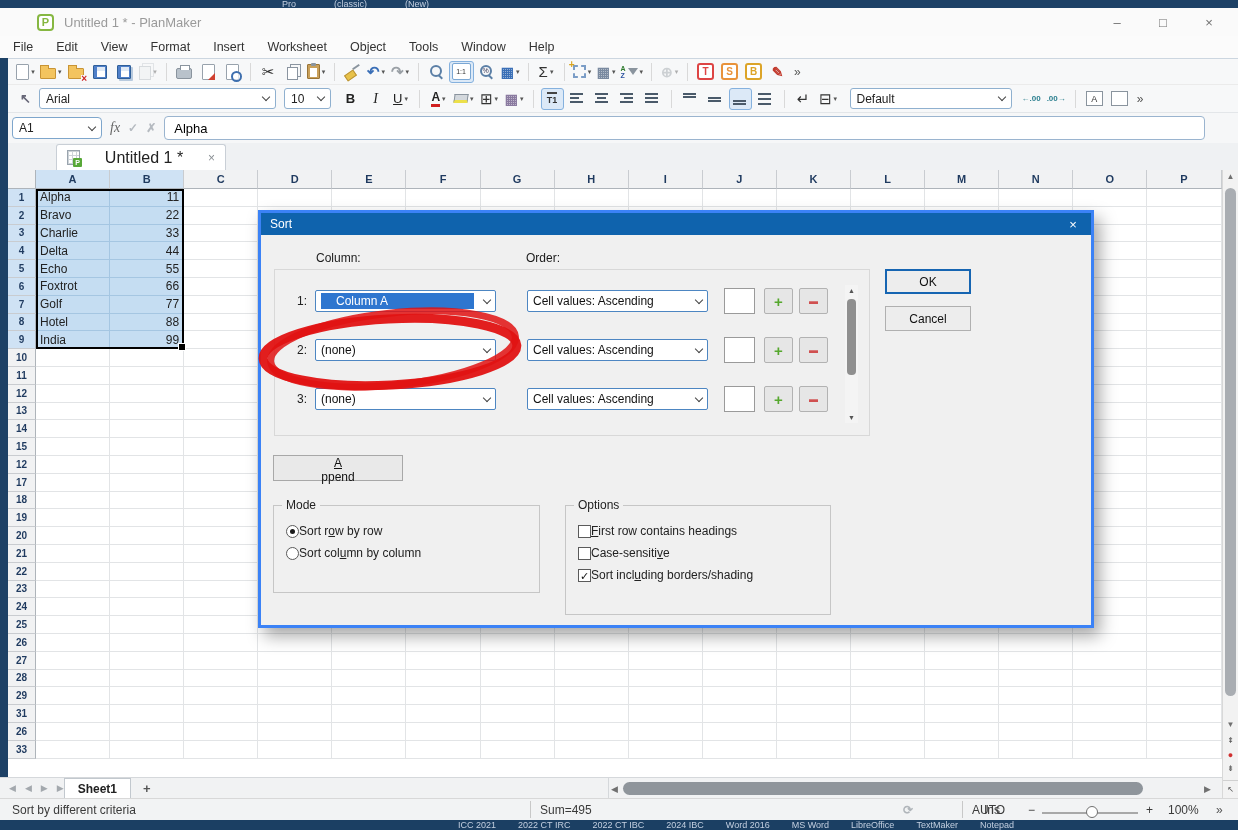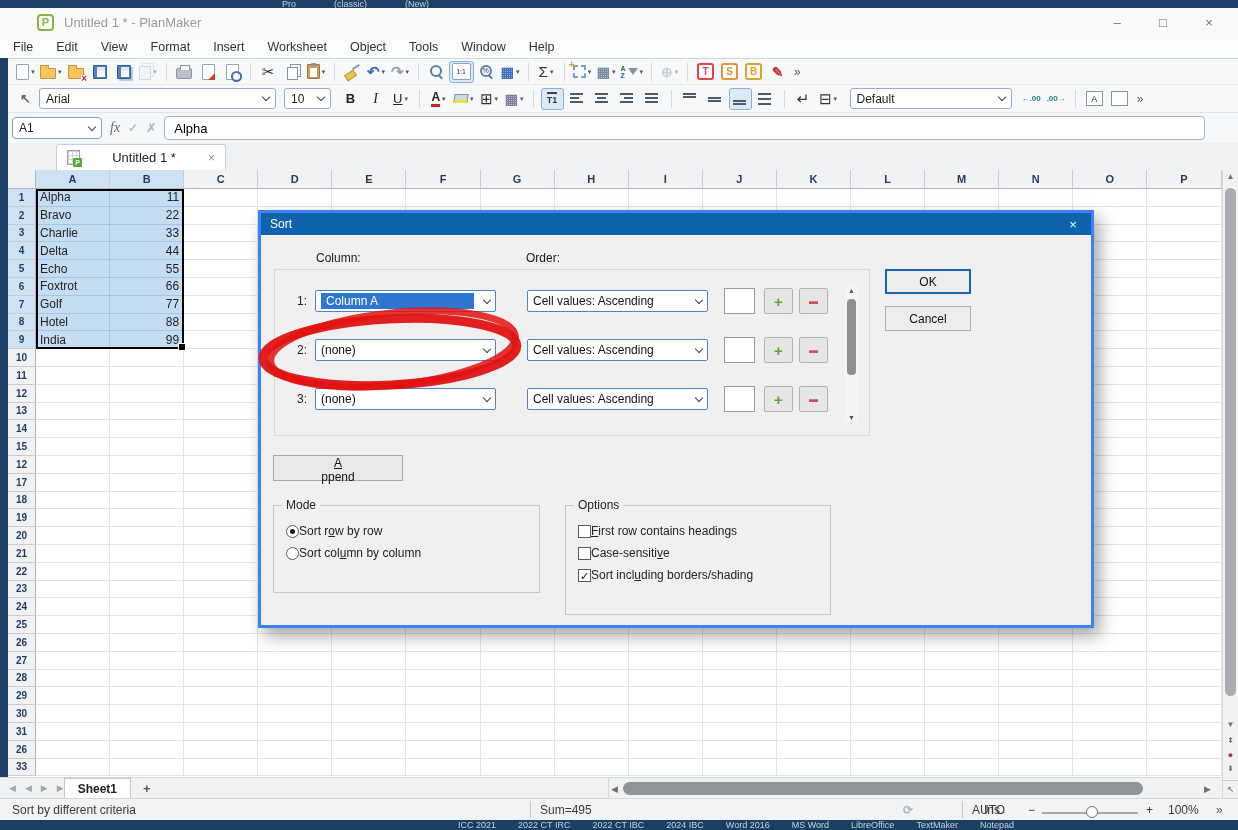--- a/index.html
+++ b/index.html
@@ -91,21 +91,21 @@
 .fx{font-family:"Liberation Serif",serif;font-style:italic;color:#666;font-size:14px}
 .fgray{color:#b5bac0;font-size:12px;font-weight:bold}
 #formula-input{flex:1;margin-right:33px;height:24px;background:#fff;border:1px solid #9ab4cf;border-radius:4px;display:flex;align-items:center;padding:0 9px;font-size:13px;color:#000}
 
 
 #doctabs{position:absolute;left:8px;top:143px;width:1230px;height:27px;background:#eff1f3;display:flex;align-items:flex-end}
 .doctab{margin-left:48px;width:170px;height:26px;background:#fff;border:1px solid #c9cfd6;border-bottom:none;border-radius:3px 3px 0 0;display:flex;align-items:center;padding:0 10px;gap:8px}
 .sheet-ic{width:13px;height:15px;background:#fff;border:1px solid #9aa4ae;position:relative;flex:none;
  background-image:linear-gradient(#cdd3d8 1px,transparent 1px),linear-gradient(90deg,#cdd3d8 1px,transparent 1px);background-size:4px 4px}
 .sheet-ic::after{content:"P";position:absolute;right:-3px;bottom:-3px;width:9px;height:9px;background:#58a838;color:#fff;font-size:7px;font-weight:bold;display:grid;place-items:center;border-radius:1px}
-.doctab-label{flex:1;text-align:center;font-size:13px;color:#222}
+.doctab-label{flex:1;text-align:center;font-size:16px;color:#222}
 .doctab-close{color:#8a8f94;font-size:12px}
 
 
 #grid{position:absolute;left:8px;top:170px;width:1214px;height:607px;background:#fff;overflow:hidden}
 .ghdr{display:flex;height:19px}
 .grid-corner{width:28px;flex:none;background:#f1f2f3;border-right:1px solid #aeb4ba;border-bottom:1px solid #aeb4ba}
 .colhdr{width:74.1px;flex:none;display:flex;align-items:center;justify-content:center;font-size:11px;font-weight:bold;color:#1f3a5f;background:#f1f2f3;border-right:1px solid #c9ccd0;border-bottom:1px solid #aeb4ba}
 .colhdr.sel,.rowhdr.sel{background:#cfe2f4}
 .grow{display:flex;height:17.8px}
 .rowhdr{width:28px;flex:none;display:flex;align-items:center;justify-content:center;font-size:10px;font-weight:bold;color:#1f3a5f;background:#f1f2f3;border-right:1px solid #aeb4ba;border-bottom:1px solid #c9ccd0}
@@ -149,21 +149,21 @@
 .dlg-lab{position:absolute;font-size:12px;color:#1a1a1a}
 #lab-col{left:55px;top:38px}
 #lab-ord{left:265px;top:38px}
 #crit{position:absolute;left:13px;top:56px;width:596px;height:167px;border:1px solid #d8d8d8}
 .crow{position:absolute;left:0;width:100%;height:26px}
 .cidx{position:absolute;left:22px;top:6px;font-size:12px}
 .dcombo{position:absolute;top:2px;height:22px;background:#fff;border:1px solid #4d86c2;border-radius:2px;display:flex;align-items:center;padding:0 5px;font-size:12px;color:#111}
 .cc1{left:40px;width:181px}
 .cc2{left:252px;width:181px}
 .cmtx{flex:1;overflow:hidden;white-space:nowrap}
-.hl{flex:1;background:#2e76cf;color:#fff;padding:1px 5px;margin-right:10px;overflow:hidden;white-space:nowrap}
+.hl{flex:1;background:#2e76cf;color:#fff;padding:1px 15px;margin-right:10px;overflow:hidden;white-space:nowrap}
 .cwell{position:absolute;left:449px;top:0;width:31px;height:26px;background:#fff;border:1px solid #9a9a9a}
 .pmbtn{position:absolute;top:0;width:29px;height:26px;background:#e6e6e6;border:1px solid #b2b2b2;border-radius:2px;display:grid;place-items:center}
 .pmbtn.plus{left:489px;color:#56a82e;font-size:15px;font-weight:bold}
 .pmbtn.minus{left:524px;color:#d05050;font-size:9px}
 #crit-sb{position:absolute;left:570px;top:15px;width:13px;height:138px;background:#f4f4f4;font-size:7px;color:#555;text-align:center}
 #crit-sb .sarr{position:absolute;left:0;width:13px;height:11px;line-height:11px}
 #csb-down{bottom:0}
 #csb-thumb{position:absolute;left:2px;top:14px;width:9px;height:76px;background:#8f8f8f;border-radius:4px}
 .dbtn{position:absolute;background:#ededed;display:grid;place-items:center;font-size:12px;color:#111}
 #btn-ok{left:624px;top:56px;width:86px;height:25px;border:2px solid #1665b2}
@@ -1021,39 +1021,20 @@
         <div class="cell"></div>
         <div class="cell"></div>
         <div class="cell"></div>
         <div class="cell"></div>
         <div class="cell"></div>
         <div class="cell"></div>
         <div class="cell"></div>
       </div>
       <div class="grow">
         <div class="rowhdr">29</div>
-        <div class="cell"></div>
-        <div class="cell"></div>
-        <div class="cell"></div>
-        <div class="cell"></div>
-        <div class="cell"></div>
-        <div class="cell"></div>
-        <div class="cell"></div>
-        <div class="cell"></div>
-        <div class="cell"></div>
-        <div class="cell"></div>
-        <div class="cell"></div>
-        <div class="cell"></div>
-        <div class="cell"></div>
-        <div class="cell"></div>
-        <div class="cell"></div>
-        <div class="cell"></div>
-      </div>
-      <div class="grow">
-        <div class="rowhdr">30</div>
         <div class="cell"></div>
         <div class="cell"></div>
         <div class="cell"></div>
         <div class="cell"></div>
         <div class="cell"></div>
         <div class="cell"></div>
         <div class="cell"></div>
         <div class="cell"></div>
         <div class="cell"></div>
         <div class="cell"></div>

